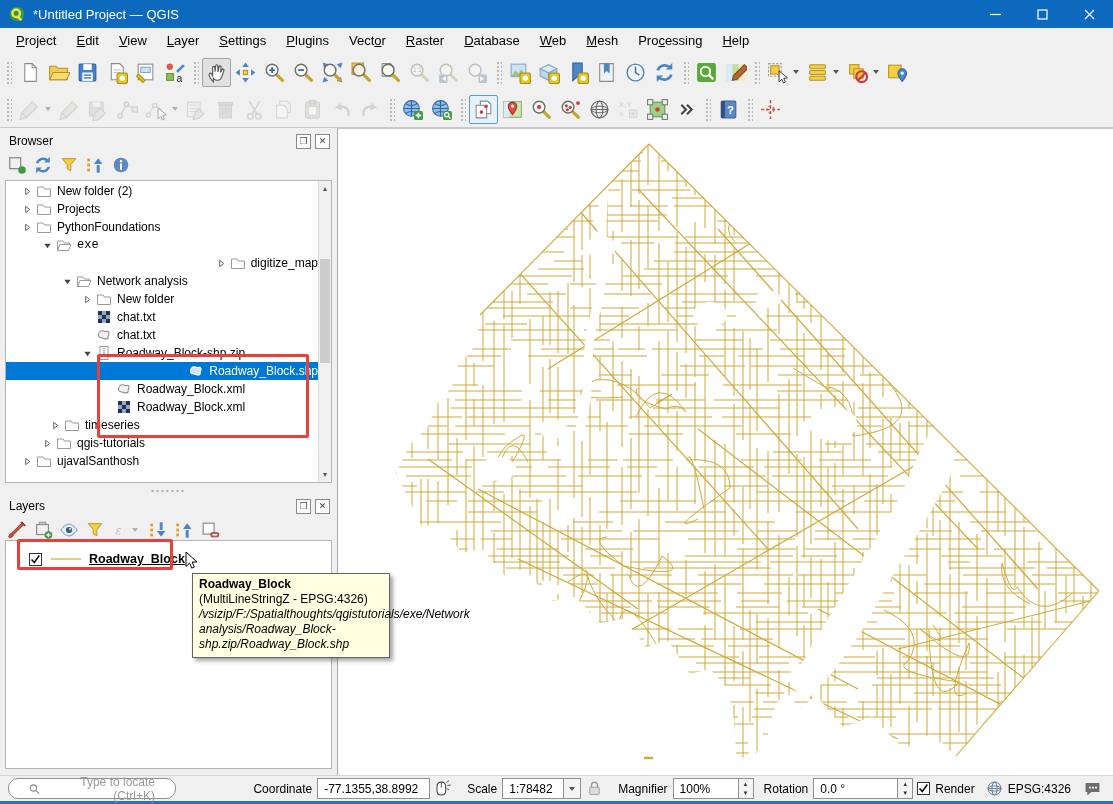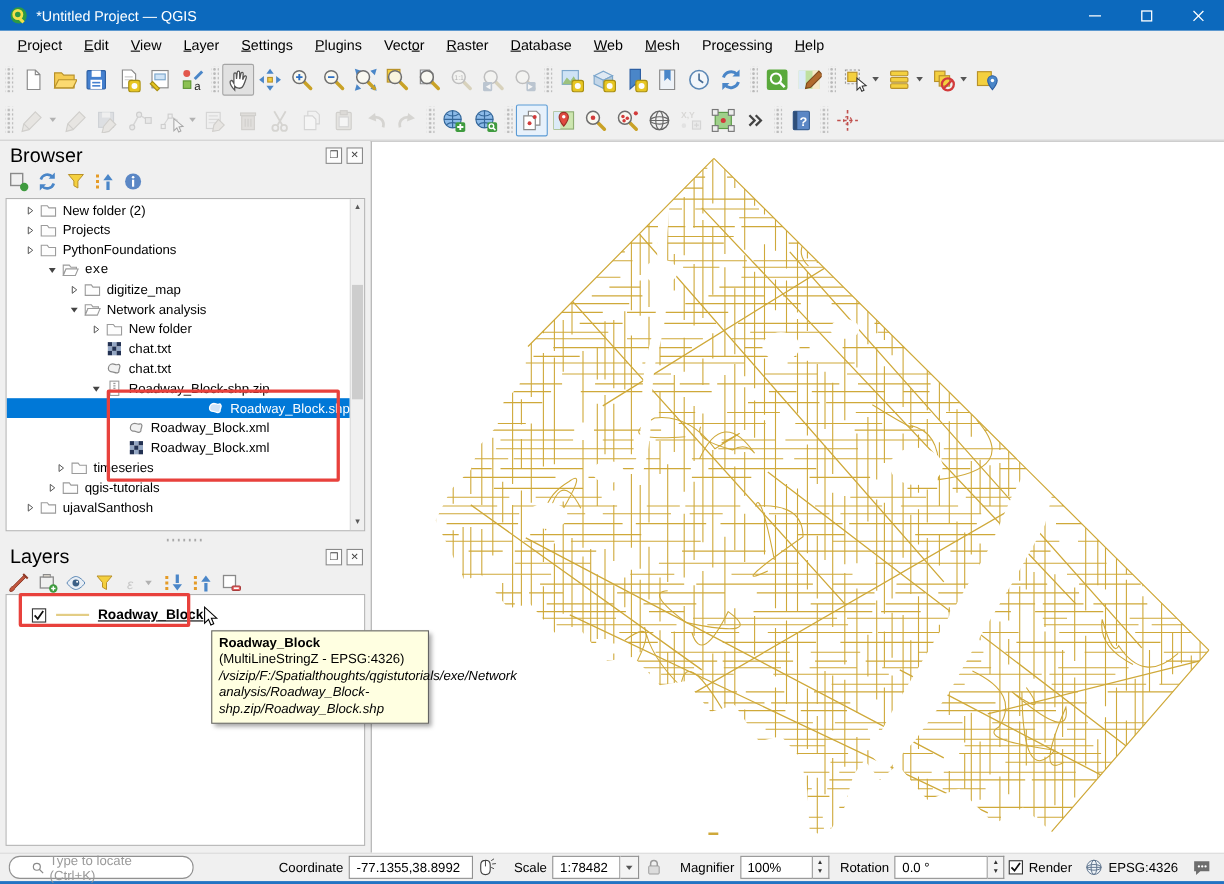--- a/index.html
+++ b/index.html
@@ -31,21 +31,21 @@
   .ddwrap { display:flex; align-items:center; }
   .ddarr { width:0; height:0; border-left:3.5px solid transparent; border-right:3.5px solid transparent; border-top:4px solid #555; margin:0 4px 0 1px; }
 
   
   .main { position:relative; height:647px; background:#f0f0f0; }
 
   .panel { position:absolute; left:0; width:337px; }
   #browser-panel { top:0; height:365px; }
   #layers-panel { top:365px; height:282px; }
   .panel-header { height:23px; display:flex; align-items:center; padding:3px 7px 0 9px; }
-  .panel-title { flex:1; font-size:18px; }
+  .panel-title { flex:1; font-size:12px; }
   .panel-btn { width:15px; height:15px; border:1px solid #8a8a8a; background:#fdfdfd; display:flex; align-items:center; justify-content:center; margin-left:4px; font-size:9px; color:#444; }
   .panel-tools { height:27px; display:flex; align-items:center; padding-left:7px; gap:6px; }
   .panel-tools .ptool svg { width:20px; height:20px; display:block; }
   .ptool { display:flex; align-items:center; }
   .ptool.disabled { opacity:.4; filter:grayscale(60%); }
 
   .treebox { position:absolute; left:5px; right:5px; top:52px; bottom:10px; background:#fff; border:1px solid #b4b4b4; overflow:hidden; }
   .treerows { position:absolute; left:0; right:13px; top:1px; bottom:0; }
   .trow { height:18px; display:flex; align-items:center; white-space:nowrap; font-size:12px; }
   .trow .tarrow { width:11px; height:11px; flex:none; display:flex; align-items:center; justify-content:center; }
@@ -67,21 +67,21 @@
   #canvas { position:absolute; left:337px; top:0; right:0; bottom:0; background:#fff; border-left:1px solid #a9a9a9; border-top:1px solid #c9c9c9; }
   #mapsvg { position:absolute; left:0; top:0; }
 
   .annot { position:absolute; border:3px solid #e8413c; border-radius:2px; z-index:20; }
   #cursor { position:absolute; z-index:30; width:14px; height:20px; }
   .qtooltip { position:absolute; left:192px; top:445px; width:198px; background:#ffffe1; border:1px solid #646464; box-shadow:3px 3px 4px rgba(0,0,0,.35); padding:3px 6px 5px 6px; font-size:12px; line-height:15px; z-index:40; }
   .qtooltip .path { font-style:italic; }
 
   
   .statusbar { height:29px; background:#f0f0f0; border-top:1px solid #d5d5d5; border-bottom:3px solid #2273c3; display:flex; align-items:center; padding:0 7px 0 8px; }
-  .locator { width:168px; height:21px; border:1px solid #919191; border-radius:10px; background:#fff; display:flex; align-items:center; padding:0 20px; gap:5px; color:#9a9a9a; }
+  .locator { width:168px; height:21px; border:1px solid #919191; border-radius:10px; background:#fff; display:flex; align-items:center; padding:0 20px; gap:5px; color:#9a9a9a;text-align:right; }
   .locator svg { width:12px; height:12px; }
   .slabel { margin:0 5px 0 10px;text-align:center; }
   .sbox { height:21px; border:1px solid #919191; background:#fff; display:flex; align-items:center; padding:0 6px; }
   .spin { width:15px; height:21px; border:1px solid #919191; border-left:none; background:#f4f4f4; display:flex; flex-direction:column; }
   .spin div { flex:1; display:flex; align-items:center; justify-content:center; font-size:6px; color:#333; }
   .sddbtn { width:17px; height:21px; border:1px solid #919191; border-left:none; background:#f4f4f4; display:flex; align-items:center; justify-content:center; }
   .sicon { margin:0 4px; display:flex; }
   .sicon svg { width:19px; height:19px; }
   .render-wrap { display:flex; align-items:center; gap:5px; margin-left:4px; }
 </style>
@@ -744,21 +744,21 @@
               </svg>
             </span>
             <span class="ticon">
               <svg viewBox="0 0 16 16">
                 <path d="M1.5 4h5.5l1.5 2h5v1.5H4L1.5 13.5z" fill="#fdfdfd" stroke="#9b9b9b"></path>
                 <path d="M1.5 13.5L4 7.5h11l-2.5 6z" fill="#fff" stroke="#9b9b9b"></path>
               </svg>
             </span>
             <span>exe</span>
           </div>
-          <div class="trow" style="padding-left: 56px;">
+          <div class="trow" style="padding-left: 56px; justify-content: flex-end;">
             <span class="tarrow">
               <svg viewBox="0 0 10 10" width="9" height="9">
                 <path d="M3 1.5L7.5 5 3 8.5z" fill="none" stroke="#555" stroke-width="1"></path>
               </svg>
             </span>
             <span class="ticon">
               <svg viewBox="0 0 16 16">
                 <path d="M1.5 4h5.5l1.5 2h6v7.5H1.5z" fill="#fdfdfd" stroke="#9b9b9b"></path>
               </svg>
             </span>

